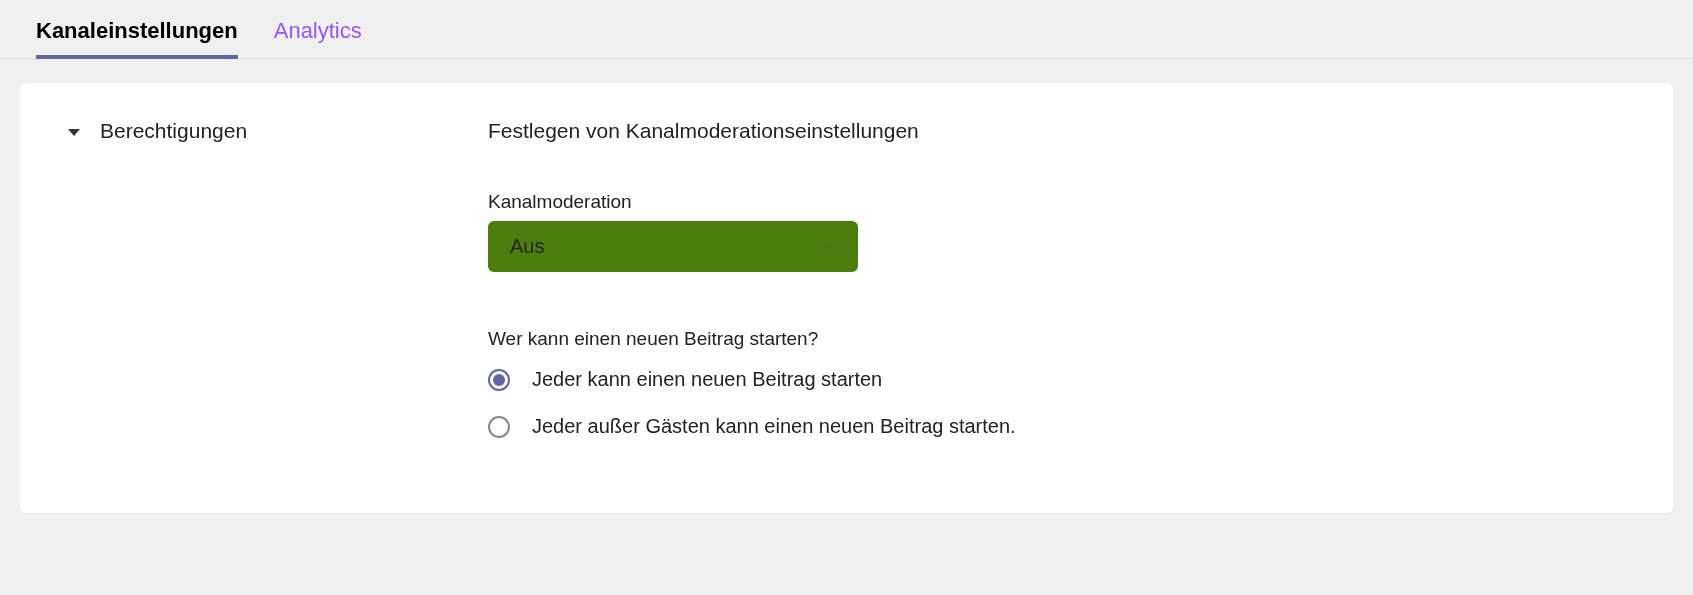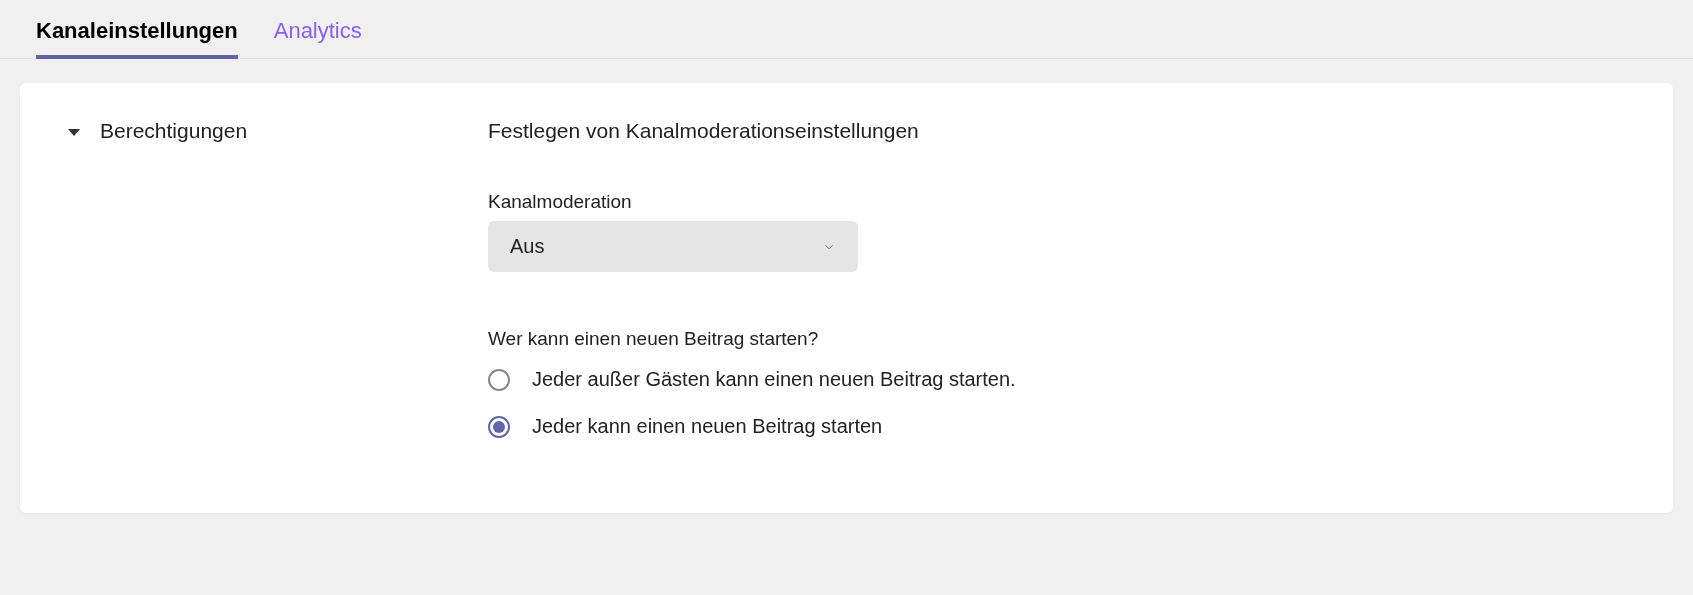--- a/index.html
+++ b/index.html
@@ -86,21 +86,21 @@
     }
     .field-label {
       font-size: 19px;
       color: #222;
       margin-bottom: 8px;
     }
     .dropdown {
       display: flex;
       align-items: center;
       justify-content: space-between;
-      background: #e5e5e5;
+      background: #4d7c0f;
       border-radius: 6px;
       padding: 14px 22px;
       width: 370px;
       cursor: pointer;
       margin-bottom: 56px;
     }
     .dropdown-value {
       font-size: 20px;
       color: #222;
     }
@@ -183,26 +183,26 @@
           <span class="chevron">
             <svg viewBox="0 0 24 24" fill="none" stroke="#555" stroke-width="1.5">
               <polyline points="6 9 12 15 18 9"></polyline>
             </svg>
           </span>
         </div>
 
         <div class="question">Wer kann einen neuen Beitrag starten?</div>
         <div class="radio-group">
           <div class="radio-option">
-            <div class="radio-circle"></div>
-            <span class="radio-label">Jeder außer Gästen kann einen neuen Beitrag starten.</span>
-          </div>
-          <div class="radio-option">
             <div class="radio-circle selected">
               <div class="radio-dot"></div>
             </div>
             <span class="radio-label">Jeder kann einen neuen Beitrag starten</span>
+          </div>
+          <div class="radio-option">
+            <div class="radio-circle"></div>
+            <span class="radio-label">Jeder außer Gästen kann einen neuen Beitrag starten.</span>
           </div>
         </div>
       </div>
     </div>
   </div>
 </div>
 
 </body></html>

